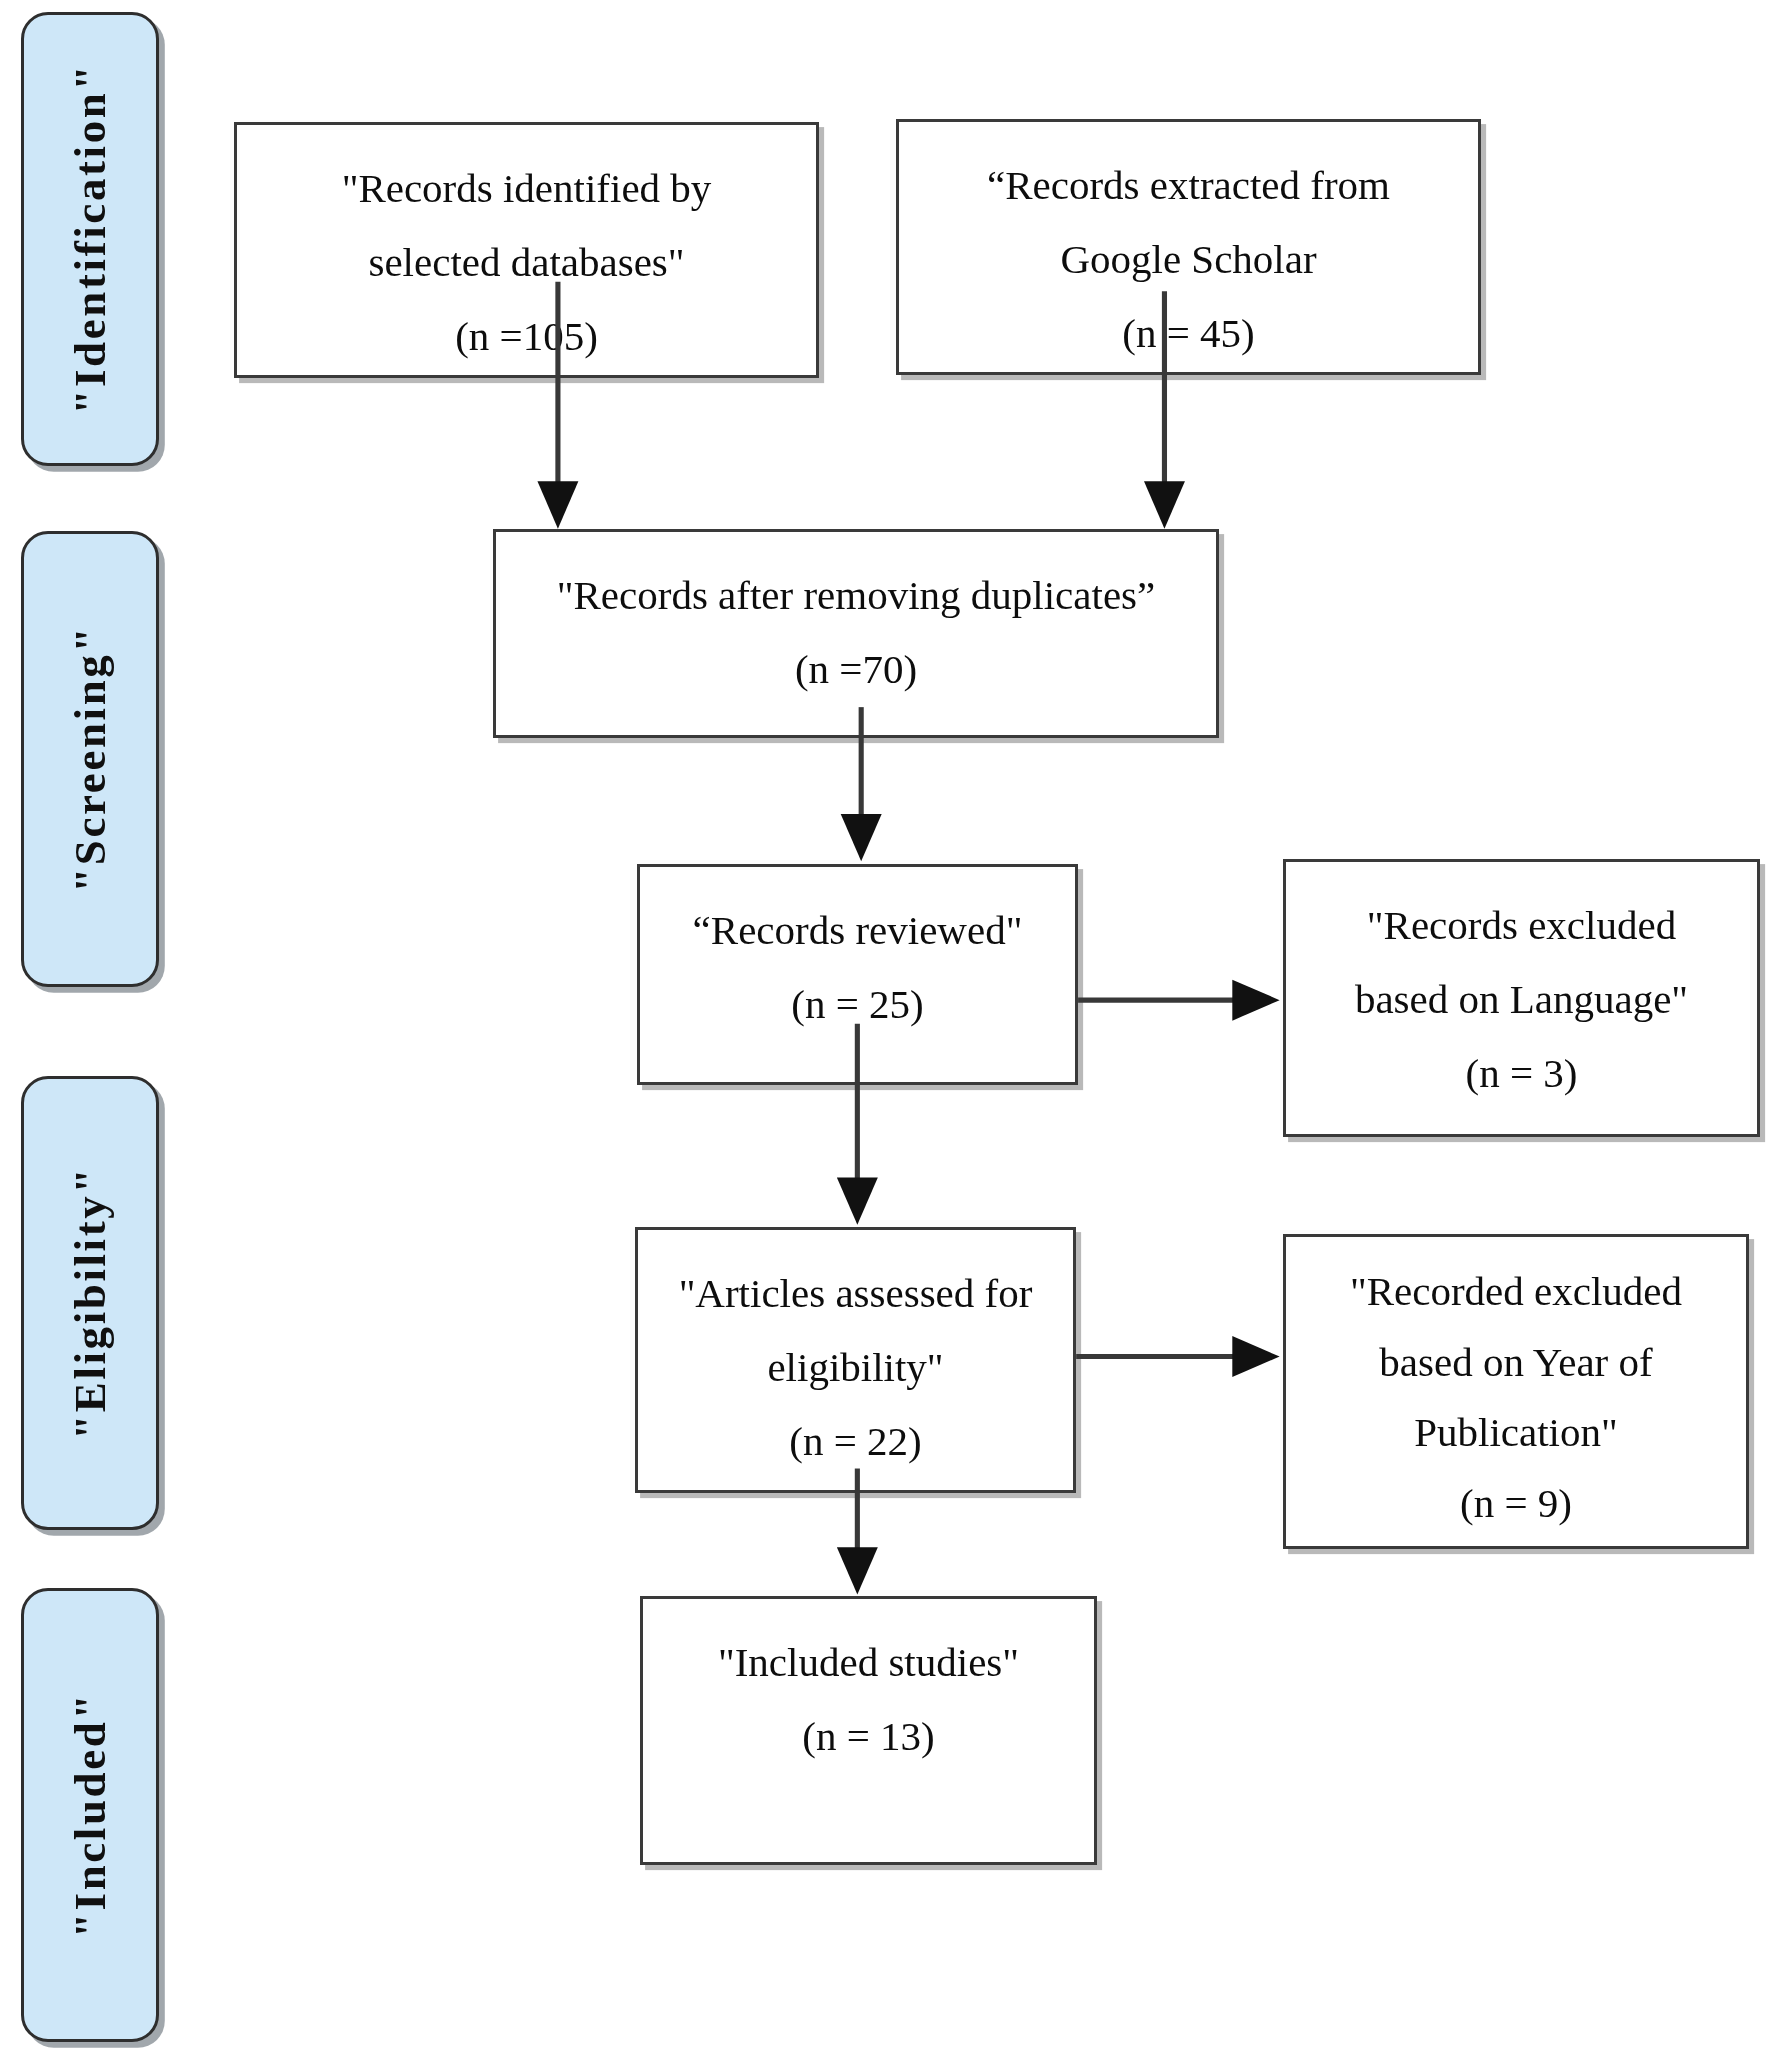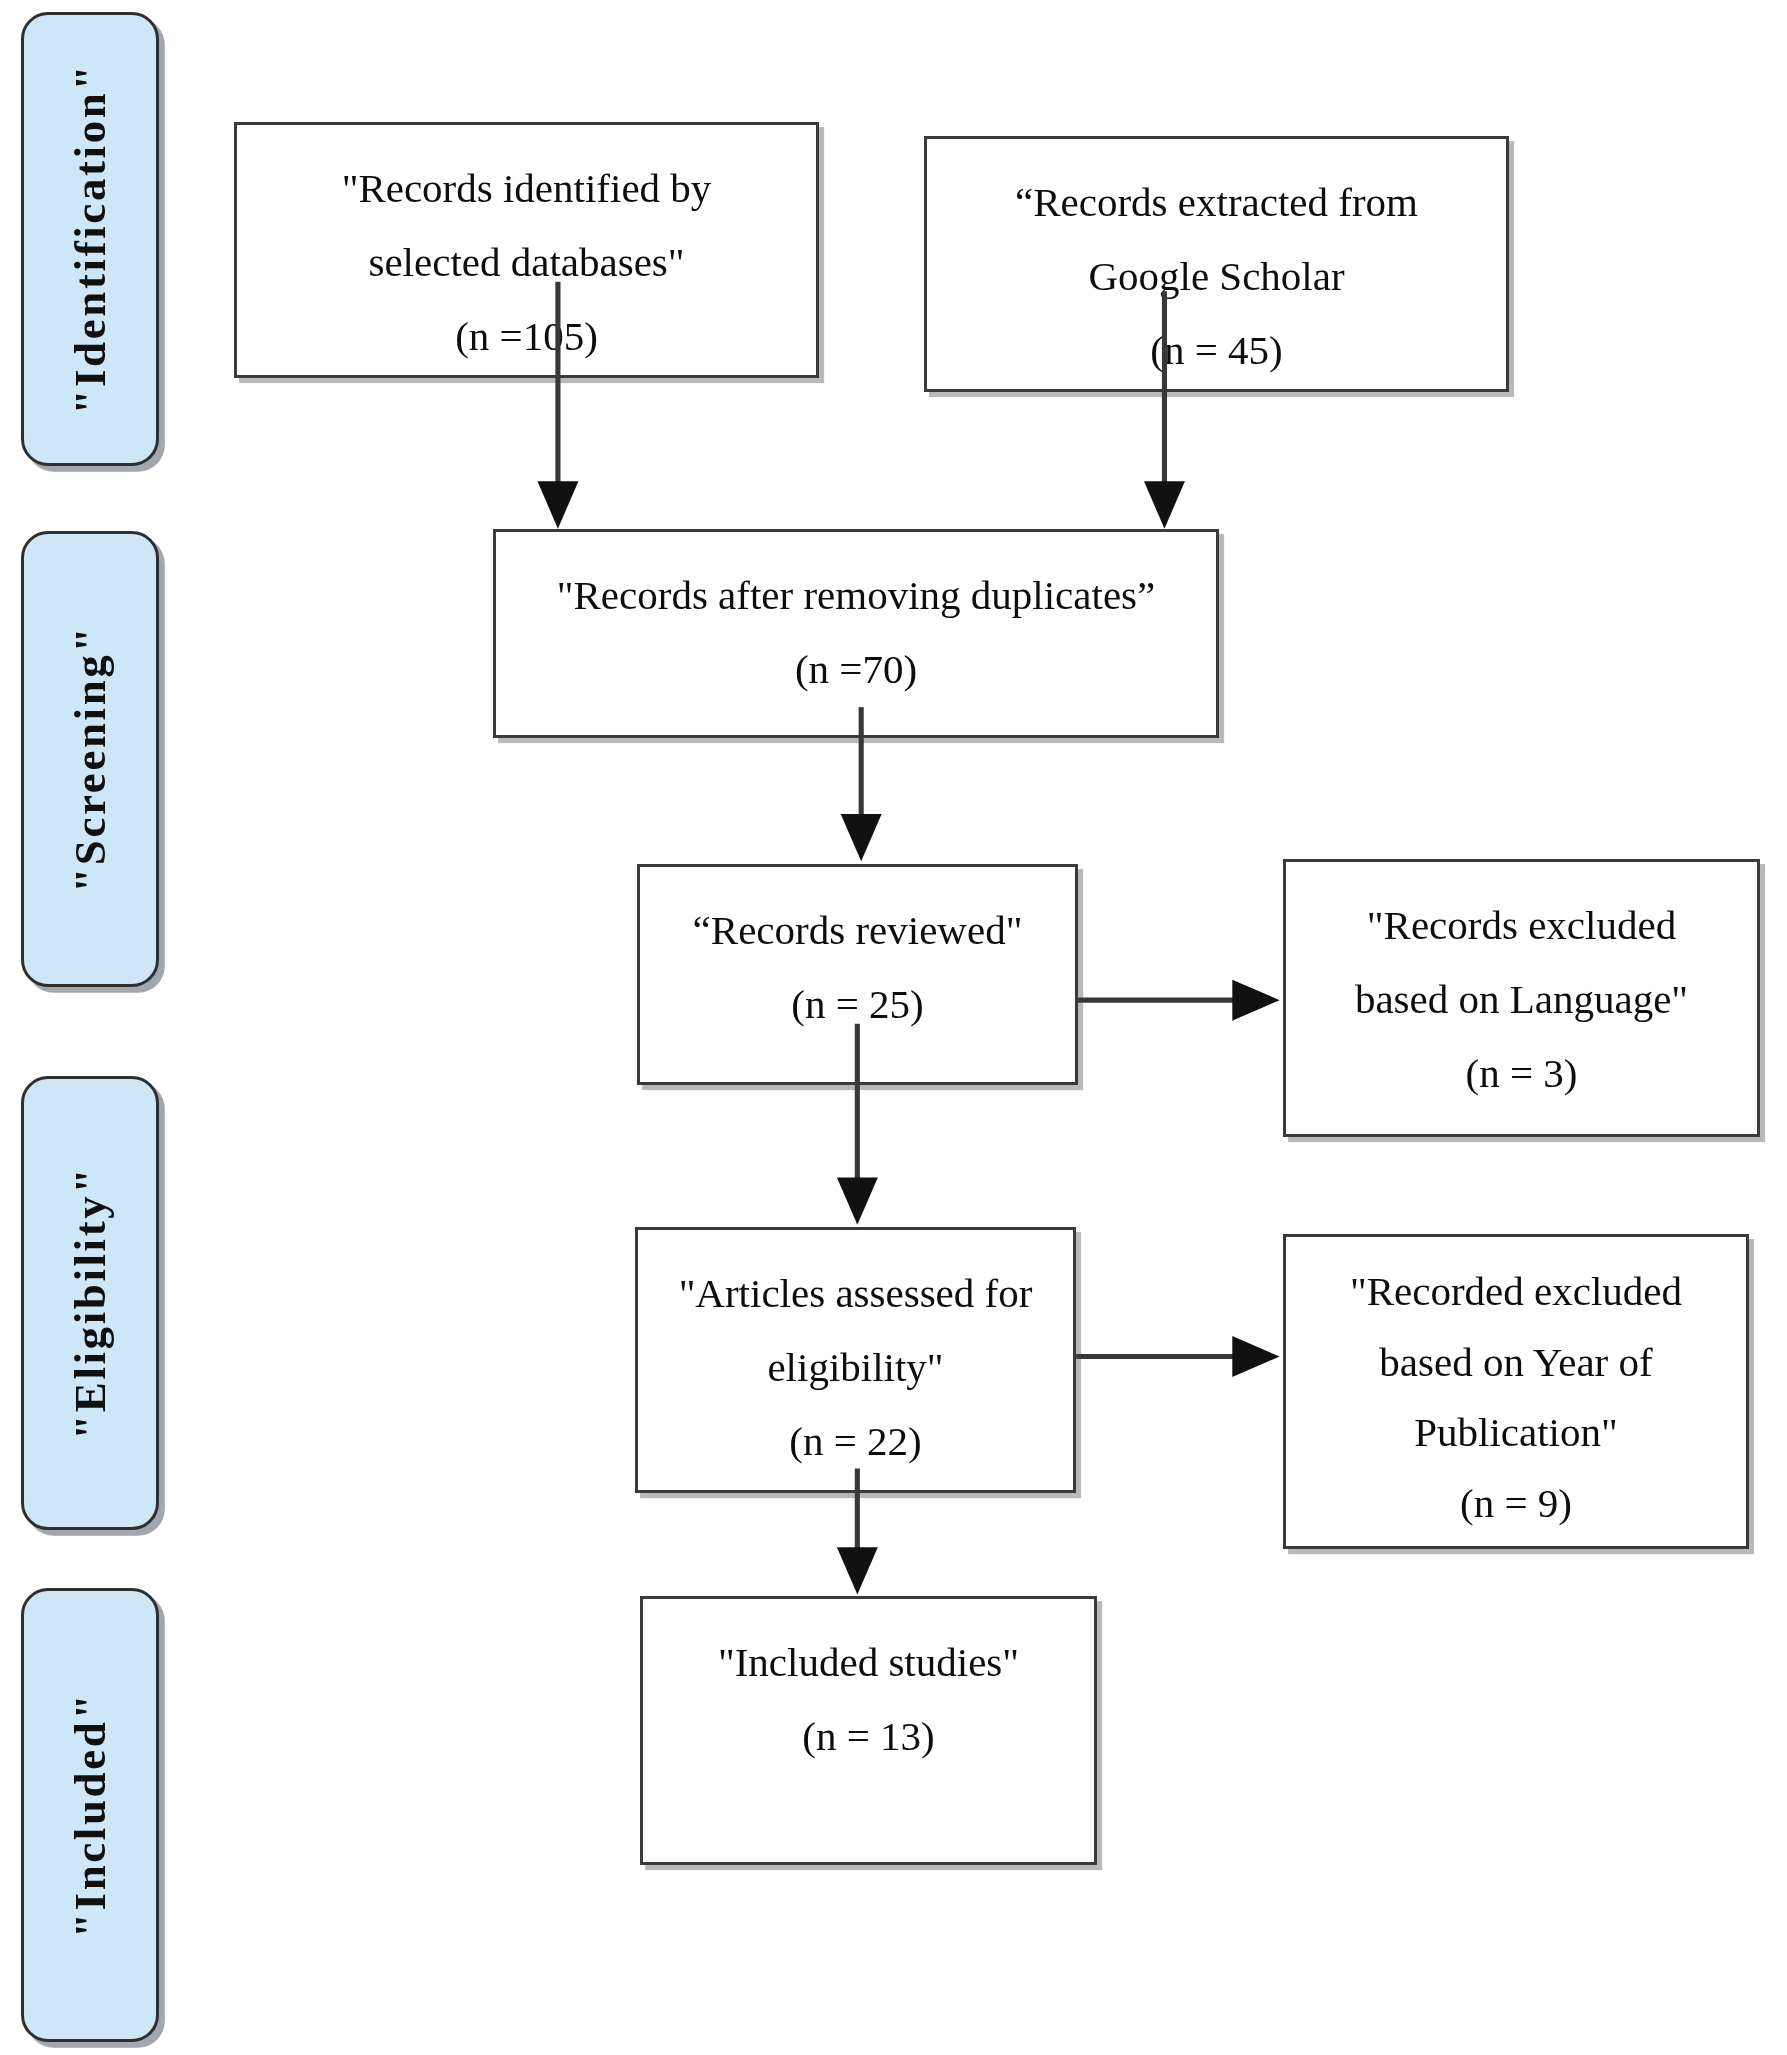--- a/index.html
+++ b/index.html
@@ -80,21 +80,21 @@
   <div class="stage" style="top:1588px; height:454px;">
     <span class="stage-label">"Included"</span>
   </div>
 
   <div class="flowbox" style="left:234px; top:122px; width:585px; height:256px;">
     <span class="box-text">"Records identified by
 selected databases"
 (n =105)</span>
   </div>
 
-  <div class="flowbox" style="left:896px; top:136px; width:585px; height:256px;margin-left:28px;">
+  <div class="flowbox" style="left:896px; top:119px; width:585px; height:256px;">
     <span class="box-text">“Records extracted from
 Google Scholar
 (n = 45)</span>
   </div>
 
   <div class="flowbox" style="left:493px; top:529px; width:726px; height:209px;">
     <span class="box-text">"Records after removing duplicates”
 (n =70)</span>
   </div>
 

